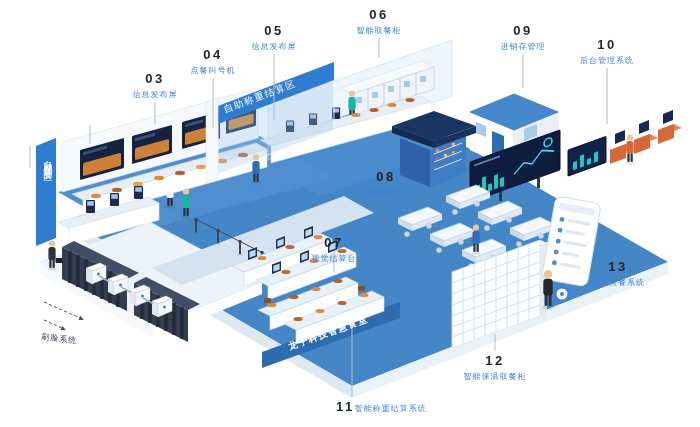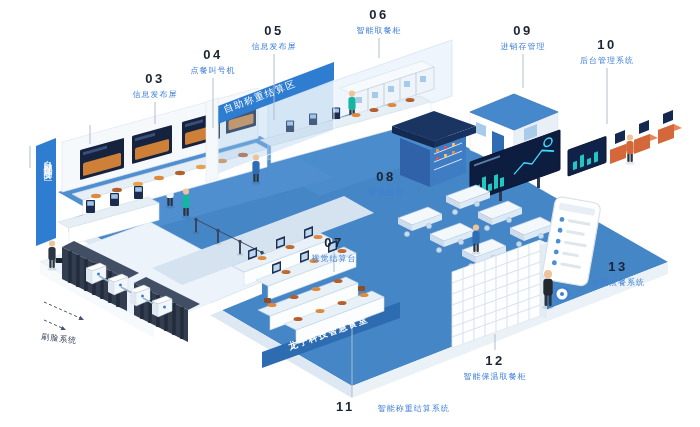--- a/index.html
+++ b/index.html
@@ -2,21 +2,21 @@
 <html><head>
 <meta charset="utf-8">
 <style>
   html,body{margin:0;padding:0;background:#fff;}
   .stage{position:relative;width:700px;height:427px;background:#ffffff;overflow:hidden;
          font-family:"Liberation Sans","DejaVu Sans",sans-serif;}
   .stage svg{position:absolute;left:0;top:0;z-index:1;}
   .co{position:absolute;transform:translateX(-50%);text-align:center;z-index:5;}
   .co-num{font-size:13px;font-weight:700;letter-spacing:2.5px;color:#1b2434;line-height:1.1;}
   .co-lbl{font-size:8px;color:#3e7fd6;letter-spacing:1px;white-space:nowrap;margin-top:3px;}
-  .co-row{display:flex;align-items:center;gap:23px;transform:none;text-align:left;}
+  .co-row{display:flex;align-items:center;gap:0;transform:none;text-align:left;}
   .zone{position:absolute;z-index:4;color:#fff;white-space:nowrap;}
   .zone-weigh{left:224px;top:104px;font-size:9.5px;letter-spacing:1.5px;
               transform:rotate(-20.5deg);transform-origin:0 50%;}
   .zone-visual{left:41px;top:153px;height:90px;font-size:9px;letter-spacing:2px;
                writing-mode:vertical-rl;}
   .zone-face{left:42px;top:331px;font-size:8px;color:#2c3850;letter-spacing:1px;
              transform:rotate(7deg);transform-origin:0 0;}
   .brand{position:absolute;left:289px;top:341px;z-index:4;color:#fff;font-size:9px;font-weight:700;
          letter-spacing:1.5px;white-space:nowrap;transform:rotate(-20deg);transform-origin:0 50%;}
 </style>

